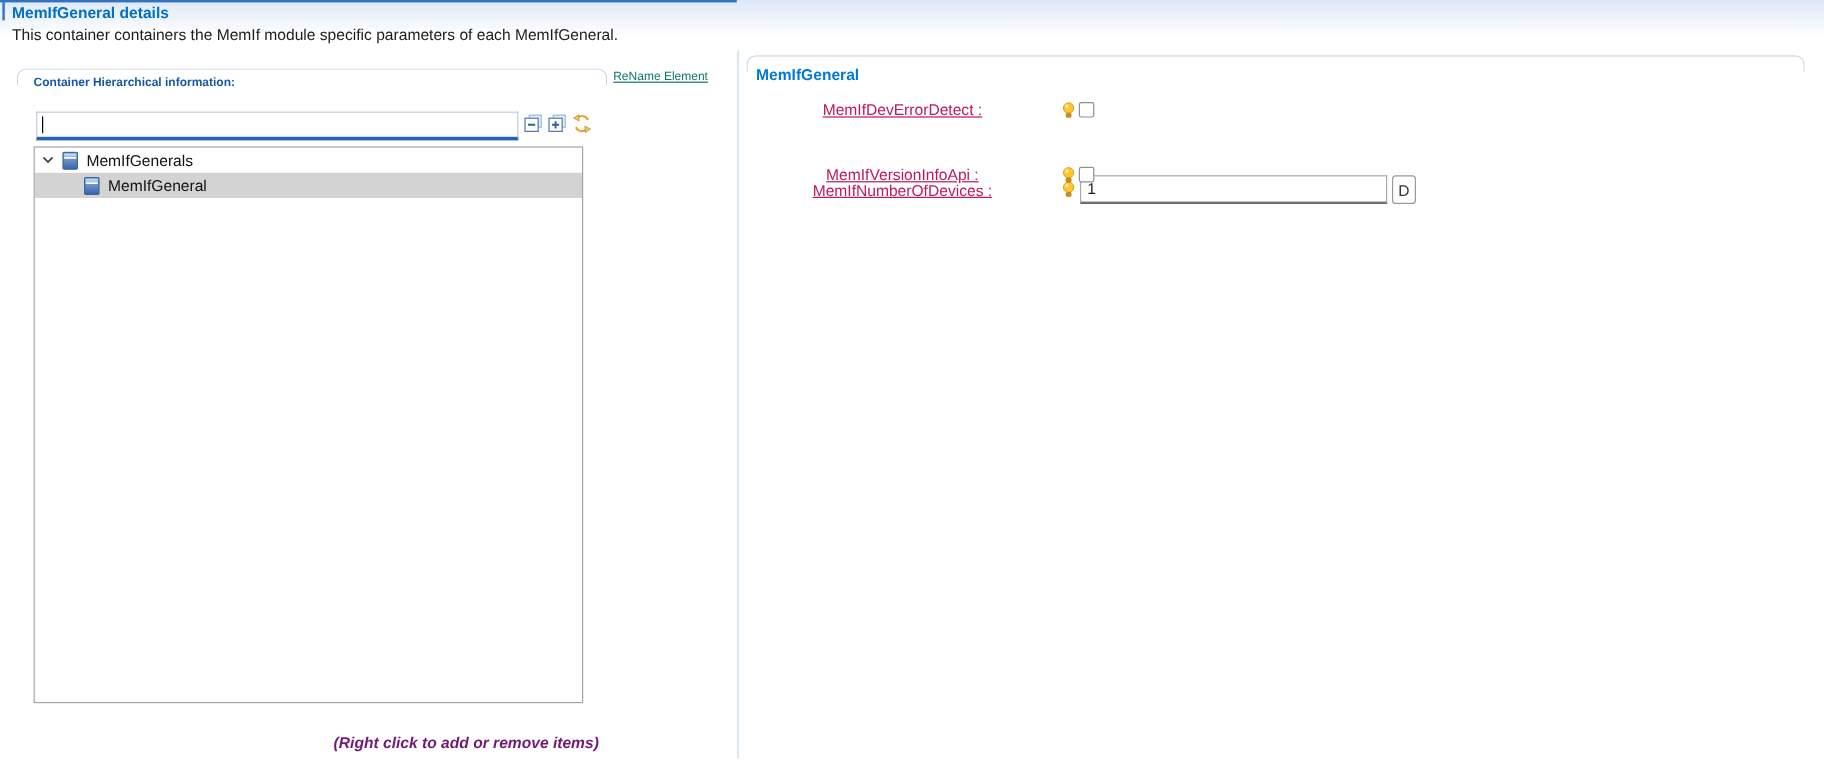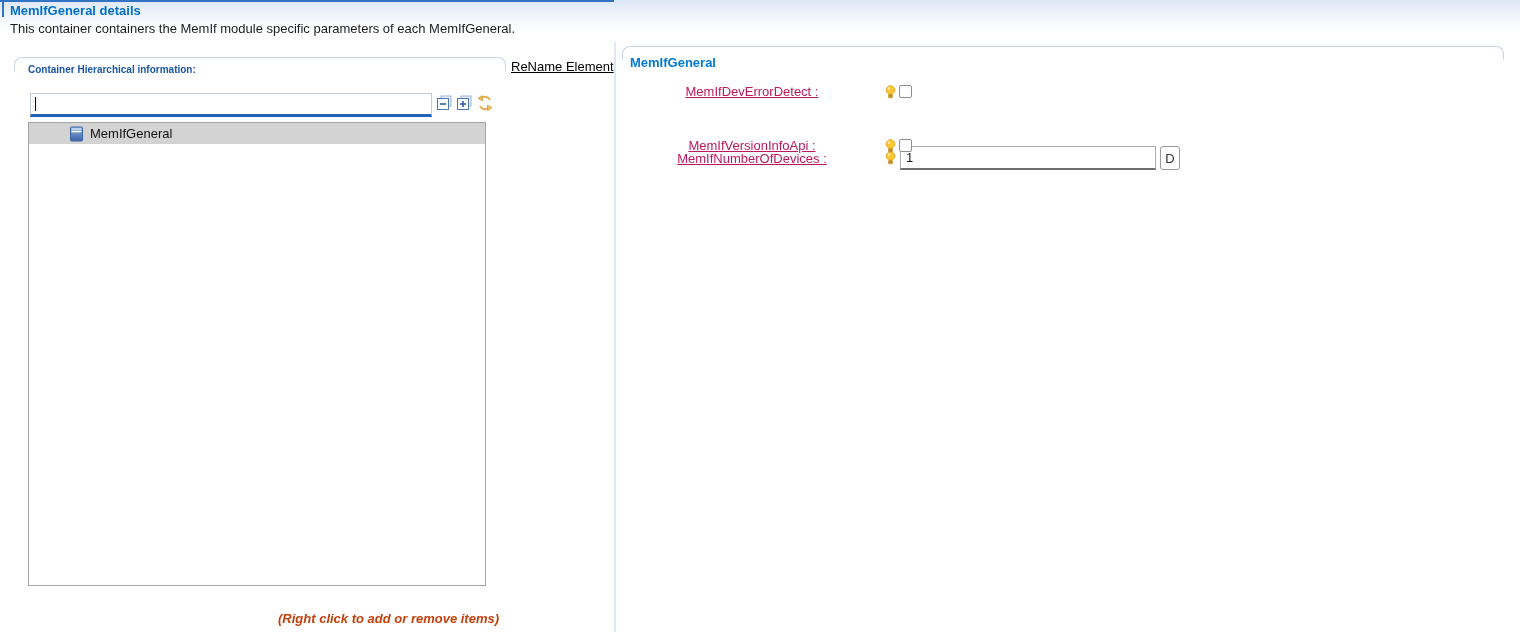--- a/index.html
+++ b/index.html
@@ -29,23 +29,23 @@
 
   .tree-box { position:absolute; top:122px; left:28px; width:458px; height:464px;
               border:1px solid #A5A5A5; background:#fff; overflow:hidden; }
   .tree-row { height:21px; display:flex; align-items:center; font-size:13px; color:#111; cursor:default; }
   .tree-row .expander { width:11px; margin-left:6px; margin-right:5px; display:flex; align-items:center; }
   .tree-row .node-icon { margin-right:6px; display:flex; align-items:center; }
   .tree-row.child { padding-left:40px; }
   .tree-row.selected { background:#D3D3D3; }
 
   .tree-hint { position:absolute; top:611px; left:278px; font-size:13px; font-weight:bold;
-               font-style:italic; color:#c2410c; white-space:nowrap; }
+               font-style:italic; color:#701a75; white-space:nowrap; }
 
-  .rename-link { position:absolute; top:59px; left:511px; font-size:13px; color:#000000;
+  .rename-link { position:absolute; top:59px; left:511px; font-size:10px; color:#0f766e;
                  text-decoration:underline; cursor:pointer; }
 
   .v-divider { position:absolute; top:42px; left:614px; width:2px; height:590px; background:#dee7f1; }
 
   .right-group  { position:absolute; top:46px; left:622px; width:882px; height:14px;
                   border:1px solid #C8D5E5; border-bottom:none; border-radius:8px 8px 0 0; }
   .right-header { position:absolute; top:55px; left:630px; font-size:13px; font-weight:bold; color:#0079D8; }
 
   .field-row { position:absolute; left:622px; display:flex; align-items:center; }
   .field-label { width:260px; text-align:center; font-size:13px; color:#be185d; white-space:nowrap;text-decoration:underline; }
@@ -113,20 +113,35 @@
           <path d="M13 5 A5.5 5.5 0 0 0 4.2 3.2" fill="none" stroke="#E2A63D" stroke-width="1.8"></path>
           <polygon points="5.2,0.6 1,3.4 5.6,5.8" fill="#F4C75A" stroke="#B8821B" stroke-width="0.6"></polygon>
           <path d="M3 11 A5.5 5.5 0 0 0 11.8 12.8" fill="none" stroke="#E2A63D" stroke-width="1.8"></path>
           <polygon points="10.8,15.4 15,12.6 10.4,10.2" fill="#F4C75A" stroke="#B8821B" stroke-width="0.6"></polygon>
         </svg>
       </span>
     </div>
   </div>
 
   <div class="tree-box">
+    <div class="tree-row">
+      <span class="expander">
+        <svg width="10" height="7" viewBox="0 0 10 7">
+          <path d="M1.2 1.2 L5 5 L8.8 1.2" fill="none" stroke="#3c3c3c" stroke-width="1.4"></path>
+        </svg>
+      </span>
+      <span class="node-icon">
+        <svg width="15" height="16" viewBox="0 0 15 16">
+          <rect x="1.5" y="1" width="12" height="14" rx="1" fill="url(#bookGrad)" stroke="#3c66a0"></rect>
+          <rect x="2.5" y="2" width="10" height="2.4" fill="#b9d0ee"></rect>
+          <line x1="2.5" y1="5.6" x2="12.5" y2="5.6" stroke="#ffffff" stroke-width="1.4"></line>
+        </svg>
+      </span>
+      <span class="tree-label">MemIfGenerals</span>
+    </div>
     <div class="tree-row child selected">
       <span class="node-icon">
         <svg width="15" height="16" viewBox="0 0 15 16">
           <rect x="1.5" y="1" width="12" height="14" rx="1" fill="url(#bookGrad)" stroke="#3c66a0"></rect>
           <rect x="2.5" y="2" width="10" height="2.4" fill="#b9d0ee"></rect>
           <line x1="2.5" y1="5.6" x2="12.5" y2="5.6" stroke="#ffffff" stroke-width="1.4"></line>
         </svg>
       </span>
       <span class="tree-label">MemIfGeneral</span>
     </div>

